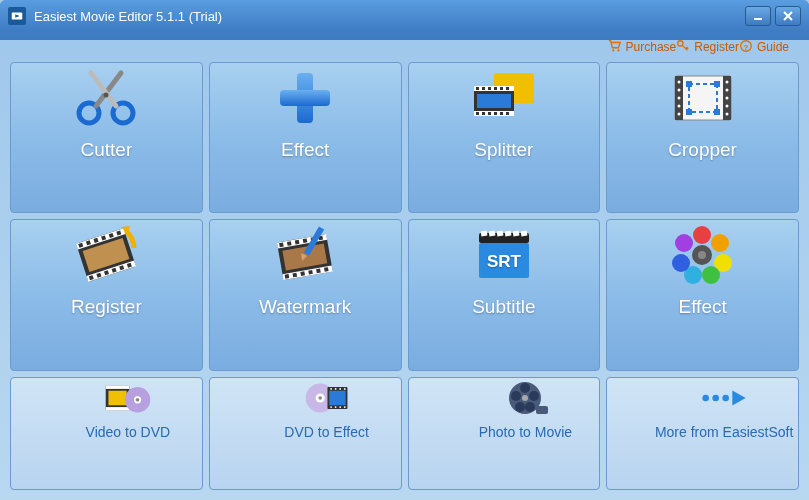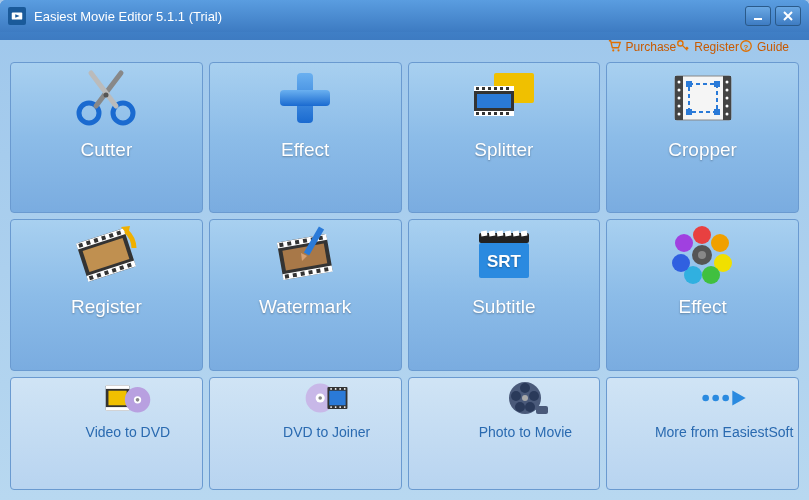--- a/index.html
+++ b/index.html
@@ -333,21 +333,21 @@
           <circle cx="32" cy="10" r="1" fill="#fff"></circle>
             <circle cx="37" cy="10" r="1" fill="#fff"></circle>
             <circle cx="42" cy="10" r="1" fill="#fff"></circle>
             <circle cx="47" cy="10" r="1" fill="#fff"></circle>
           <circle cx="32" cy="30" r="1" fill="#fff"></circle>
             <circle cx="37" cy="30" r="1" fill="#fff"></circle>
             <circle cx="42" cy="30" r="1" fill="#fff"></circle>
             <circle cx="47" cy="30" r="1" fill="#fff"></circle>
         </svg>
       </div>
-      <div class="label">DVD to Joiner</div>
+      <div class="label">DVD to Effect</div>
     </div>
 
     <div class="tile small">
       <div class="icon-box">
         <svg width="50" height="40" viewBox="0 0 50 40">
           <circle cx="25" cy="20" r="16" fill="#4a5a7a"></circle>
           <circle cx="25" cy="10" r="5" fill="#2a3a5a"></circle>
           <circle cx="34" cy="18" r="5" fill="#2a3a5a"></circle>
           <circle cx="30" cy="29" r="5" fill="#2a3a5a"></circle>
           <circle cx="20" cy="29" r="5" fill="#2a3a5a"></circle>

